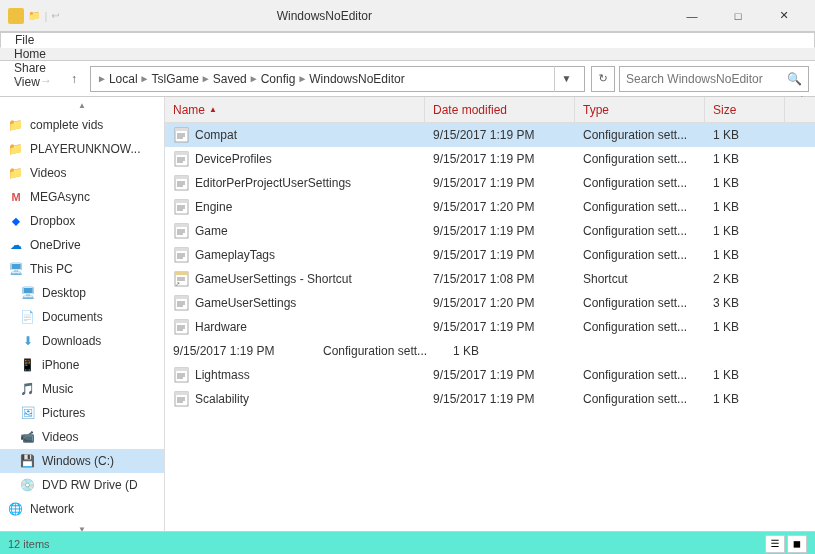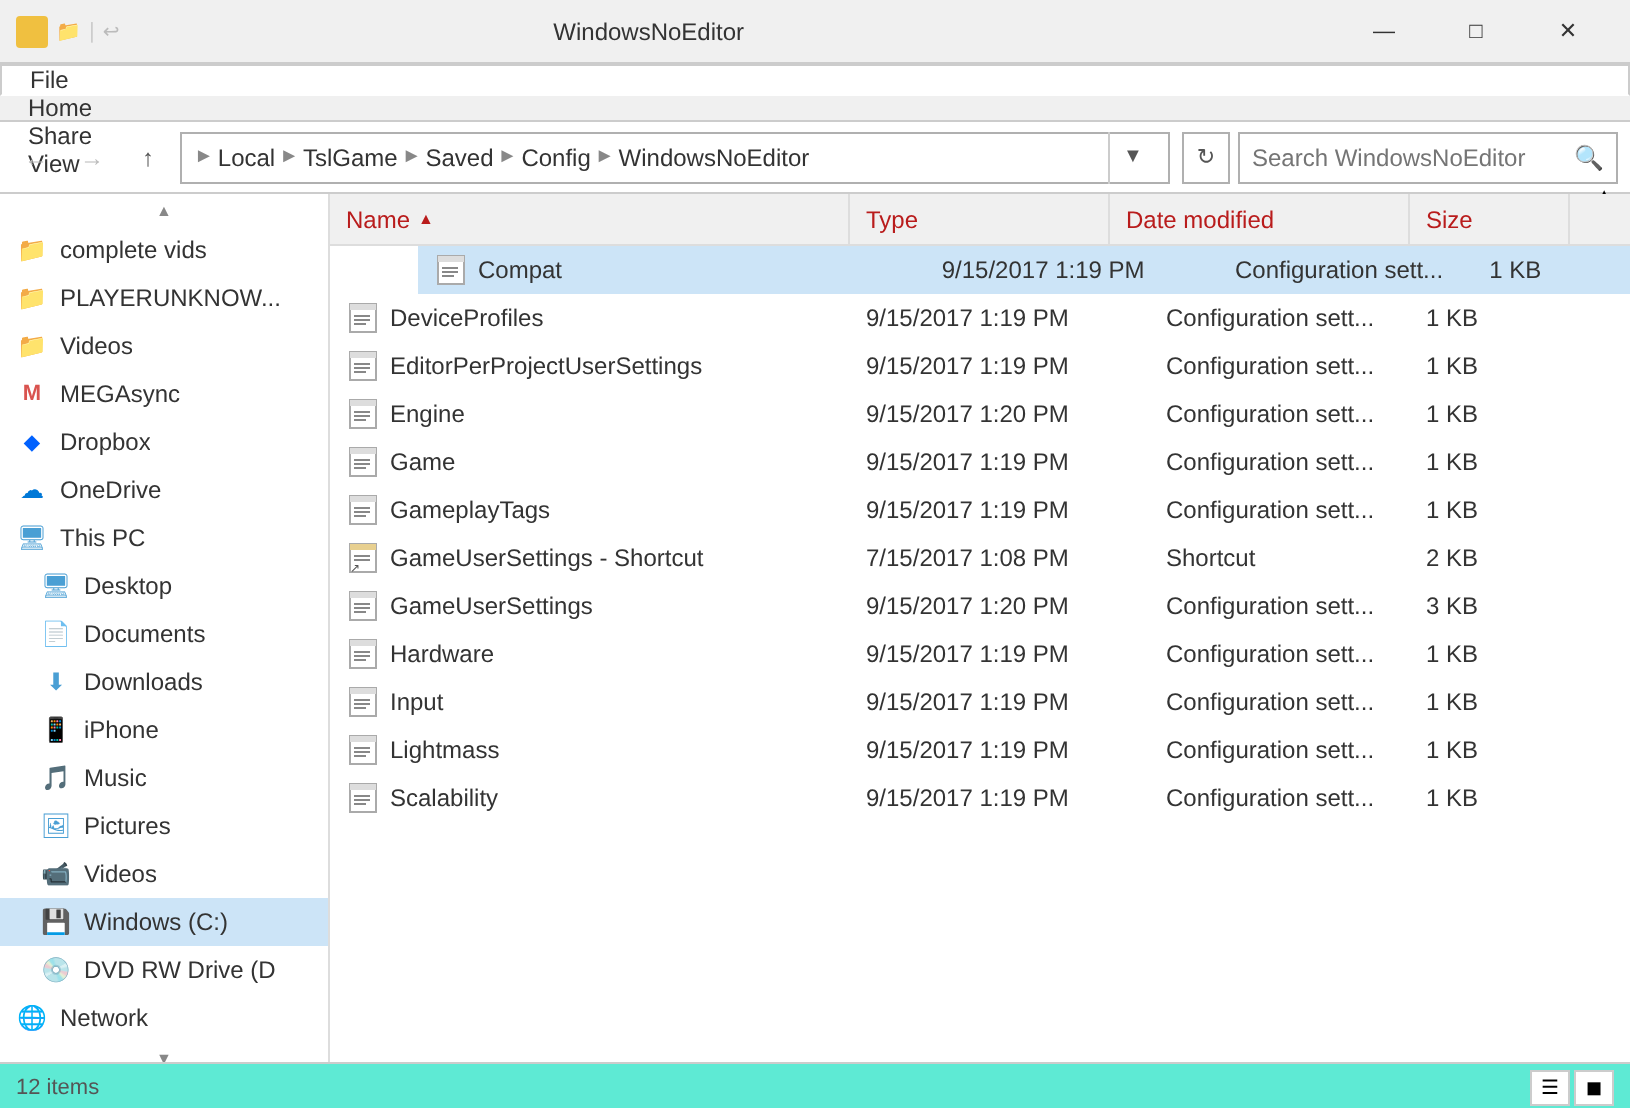--- a/index.html
+++ b/index.html
@@ -120,21 +120,21 @@
     .col-date { width: 150px; }
     .col-type { width: 130px; }
     .col-size { width: 80px; }
     .sort-arrow { margin-left: 4px; font-size: 8px; }
 
     .file-row {
       display: flex; align-items: center;
       height: 24px; cursor: pointer;
       border-bottom: 1px solid transparent;
     }
-    .file-row.selected { background: #cce4f7; margin-left: 44px; }
+    .file-row.selected { background: #cce4f7; }
     .file-cell { display: flex; align-items: center; padding: 0 8px; height: 100%; font-size: 12px; color: #333; overflow: hidden; text-overflow: ellipsis; white-space: nowrap; }
     .file-cell.name { width: 260px; gap: 6px; }
     .file-cell.date { width: 150px; }
     .file-cell.type { width: 130px; }
     .file-cell.size { width: 80px; }
     .file-icon-config { width: 16px; height: 16px; flex-shrink: 0; }
 
     
     .status-bar {
       height: 24px; background: #5eead4;
@@ -303,25 +303,25 @@
     <div class="sidebar-scroll-btn">▼</div>
   </div>
 
   <div class="file-list">
 
     <div class="file-list-header">
       <div class="col-header col-name">
         <span>Name</span>
         <span class="sort-arrow">▲</span>
       </div>
+      <div class="col-header col-date">
+        <span>Date modified</span>
+      </div>
       <div class="col-header col-type">
         <span>Type</span>
-      </div>
-      <div class="col-header col-date">
-        <span>Date modified</span>
       </div>
       <div class="col-header col-size">
         <span>Size</span>
       </div>
     </div>
 
     <div class="file-row selected">
       <div class="file-cell name">
         <svg class="file-icon-config" viewBox="0 0 16 16">
             <rect width="13" height="14" x="2" y="1" fill="#fff" stroke="#aaa" stroke-width="1"></rect>
@@ -459,30 +459,20 @@
             <line x1="4" y1="11" x2="10" y2="11" stroke="#888" stroke-width="1"></line>
           </svg>
         <span>Hardware</span>
       </div>
       <div class="file-cell date">9/15/2017 1:19 PM</div>
       <div class="file-cell type">Configuration sett...</div>
       <div class="file-cell size">1 KB</div>
     </div>
 
     <div class="file-row">
-      <div class="file-cell name">
-        <svg class="file-icon-config" viewBox="0 0 16 16">
-            <rect width="13" height="14" x="2" y="1" fill="#fff" stroke="#aaa" stroke-width="1"></rect>
-            <rect width="13" height="3" x="2" y="1" fill="#ddd"></rect>
-            <line x1="4" y1="7" x2="12" y2="7" stroke="#888" stroke-width="1"></line>
-            <line x1="4" y1="9" x2="12" y2="9" stroke="#888" stroke-width="1"></line>
-            <line x1="4" y1="11" x2="10" y2="11" stroke="#888" stroke-width="1"></line>
-          </svg>
-        <span>Input</span>
-      </div>
       <div class="file-cell date">9/15/2017 1:19 PM</div>
       <div class="file-cell type">Configuration sett...</div>
       <div class="file-cell size">1 KB</div>
     </div>
 
     <div class="file-row">
       <div class="file-cell name">
         <svg class="file-icon-config" viewBox="0 0 16 16">
             <rect width="13" height="14" x="2" y="1" fill="#fff" stroke="#aaa" stroke-width="1"></rect>
             <rect width="13" height="3" x="2" y="1" fill="#ddd"></rect>

